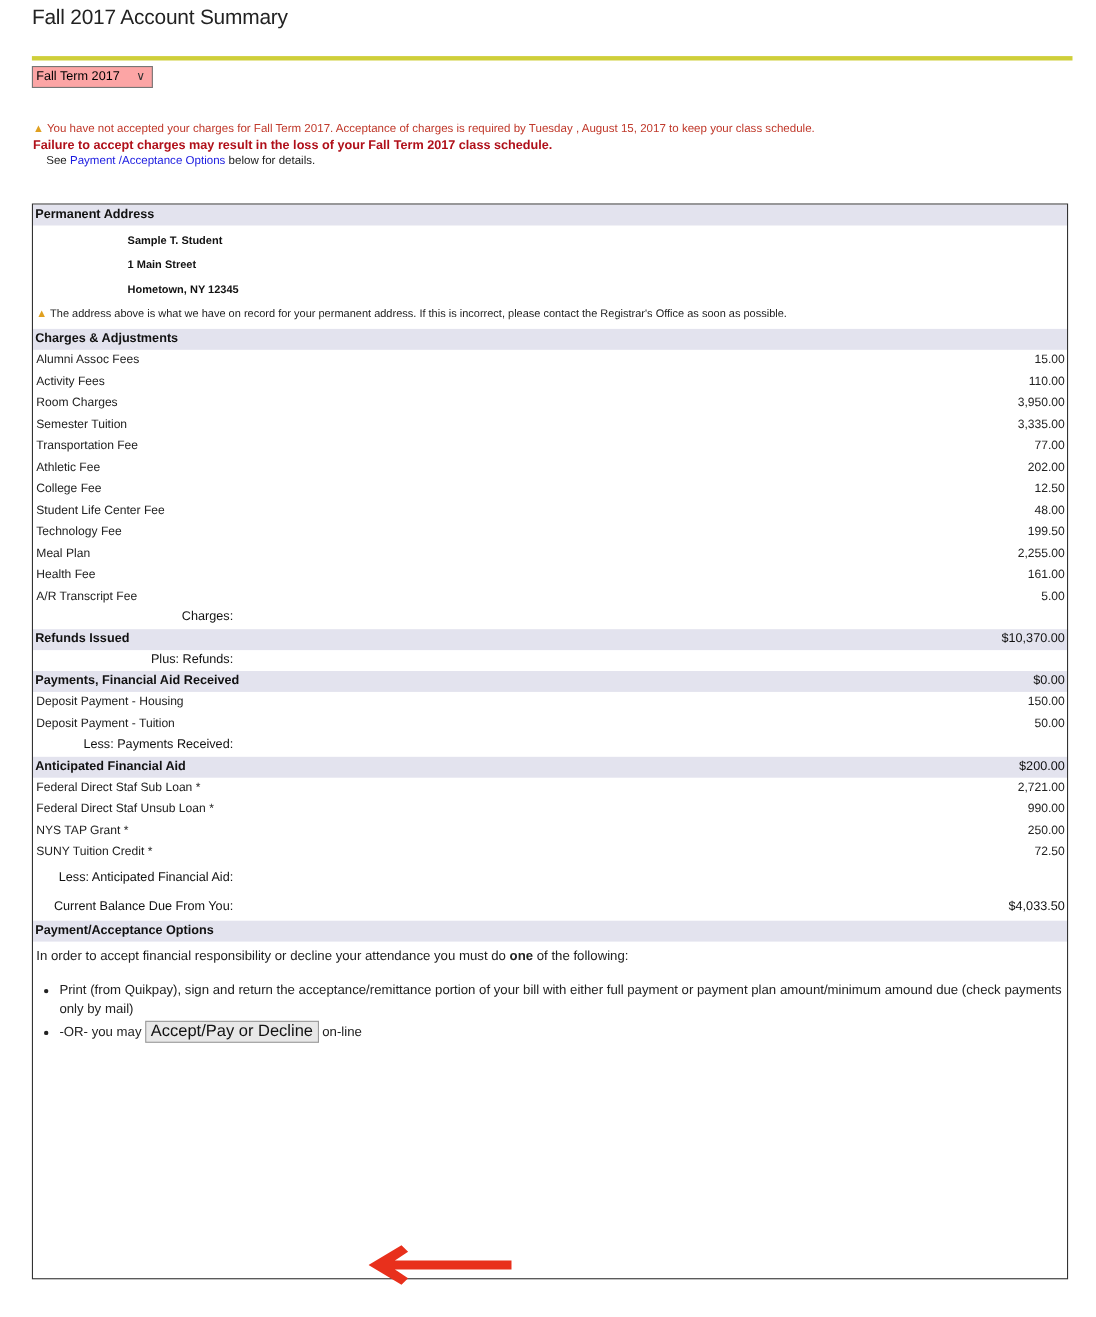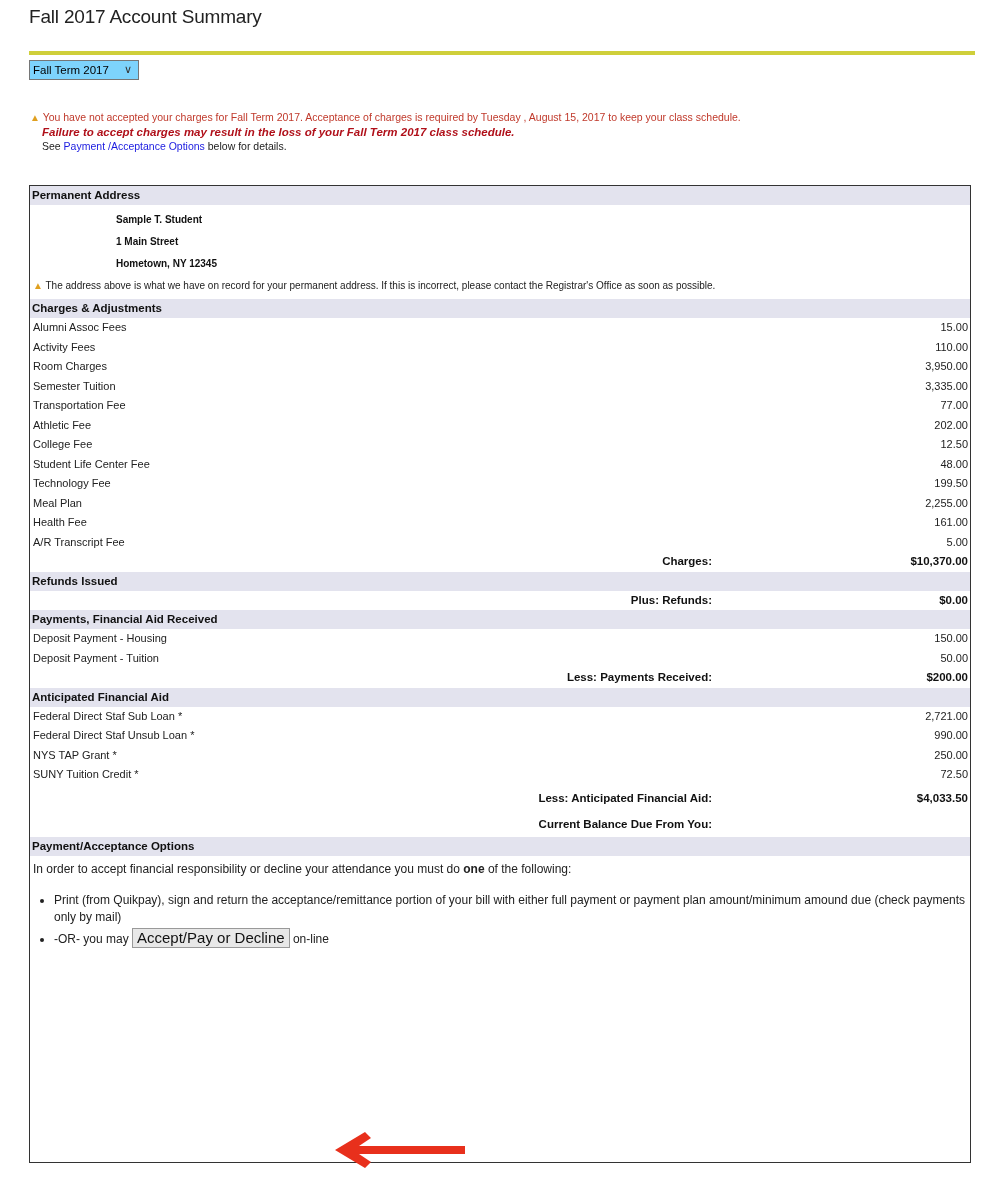--- a/index.html
+++ b/index.html
@@ -12,30 +12,30 @@
     position: absolute; left: 29px; top: 6px;
     font-family: "Liberation Sans", sans-serif;
     font-size: 19px; color: #222; letter-spacing: -0.2px;
   }
   .title-rule {
     position: absolute; left: 29px; top: 51px; width: 946px; height: 4px;
     background: #cfcf3a;
   }
   .term-select {
     position: absolute; left: 29px; top: 60px; width: 110px; height: 20px;
-    border: 1px solid #767676; background: #7dd3fc; box-sizing: border-box;
+    border: 1px solid #767676; background: #fca5a5; box-sizing: border-box;
     font-family: "Liberation Sans", sans-serif; font-size: 11.5px; color: #000;
     display: flex; align-items: center; padding-left: 3px;
   }
   .term-select .chev {
     position: absolute; right: 6px; top: 2px; font-size: 11px; color: #333;
   }
   .notice { position: absolute; left: 30px; top: 110px; font-family: "Liberation Sans", sans-serif; font-size: 10.5px; line-height: 14px; }
   .notice .l1 { color: #c0392b; }
-  .notice .l2 { color: #b0101a; font-weight: bold; margin-left: 12px; font-size: 11.5px; font-style: italic; }
+  .notice .l2 { color: #b0101a; font-weight: bold; font-size: 11.5px; }
   .notice .l3 { color: #222; margin-left: 12px; }
   .notice a { color: #1a1ae0; text-decoration: none; }
   .warn { color: #e0a020; font-size: 10px; }
 
   .box {
     position: absolute; left: 29px; top: 185px; width: 942px; height: 978px;
     border: 1px solid #333; box-sizing: border-box; overflow: hidden;
   }
   .sec-head {
     background: #e3e3ee; font-weight: bold; font-size: 11.5px;
@@ -43,21 +43,21 @@
     font-family: "Liberation Sans", sans-serif;
   }
   .addr { padding: 4px 0 0 86px; font-weight: bold; font-size: 10px; line-height: 22px; font-family: "Liberation Sans", sans-serif; }
   .addr-note { font-size: 10px; padding: 2px 3px; height: 20px; line-height: 18px; font-family: "Liberation Sans", sans-serif; color: #222; }
   .row {
     display: flex; height: 19.5px; line-height: 19.5px; font-size: 11px;
     font-family: "Liberation Sans", sans-serif;
   }
   .row .lbl { flex: 1; padding-left: 3px; color: #222; }
   .row .amt { width: 140px; text-align: right; padding-right: 2px; color: #222; }
-  .tot { display: flex; height: 19.5px; line-height: 19.5px; font-size: 11.5px; font-weight: bold; font-family: "Liberation Sans", sans-serif; }
+  .tot { display: flex; height: 19.5px; line-height: 19.5px; font-size: 11.5px; font-weight: normal; font-family: "Liberation Sans", sans-serif; flex-direction: column; }
   .tot .sp { width: 500px; }
   .tot .tlbl { width: 182px; text-align: right; }
   .tot .tamt { flex: 1; text-align: right; padding-right: 2px; }
   .balance { color: #c01818; font-family: "Liberation Serif", serif; font-size: 13px; }
   .tot.big { height: 26px; line-height: 26px; }
 
   .pay-intro { font-size: 12px; padding: 3px 3px; font-family: "Liberation Sans", sans-serif; color: #222; height: 20px; line-height: 20px; }
   .pay-list { margin: 10px 0 0 0; padding-left: 24px; font-size: 12px; font-family: "Liberation Sans", sans-serif; color: #222; line-height: 17px; }
   .pay-list li { margin-bottom: 2px; }
   .accept-btn {

